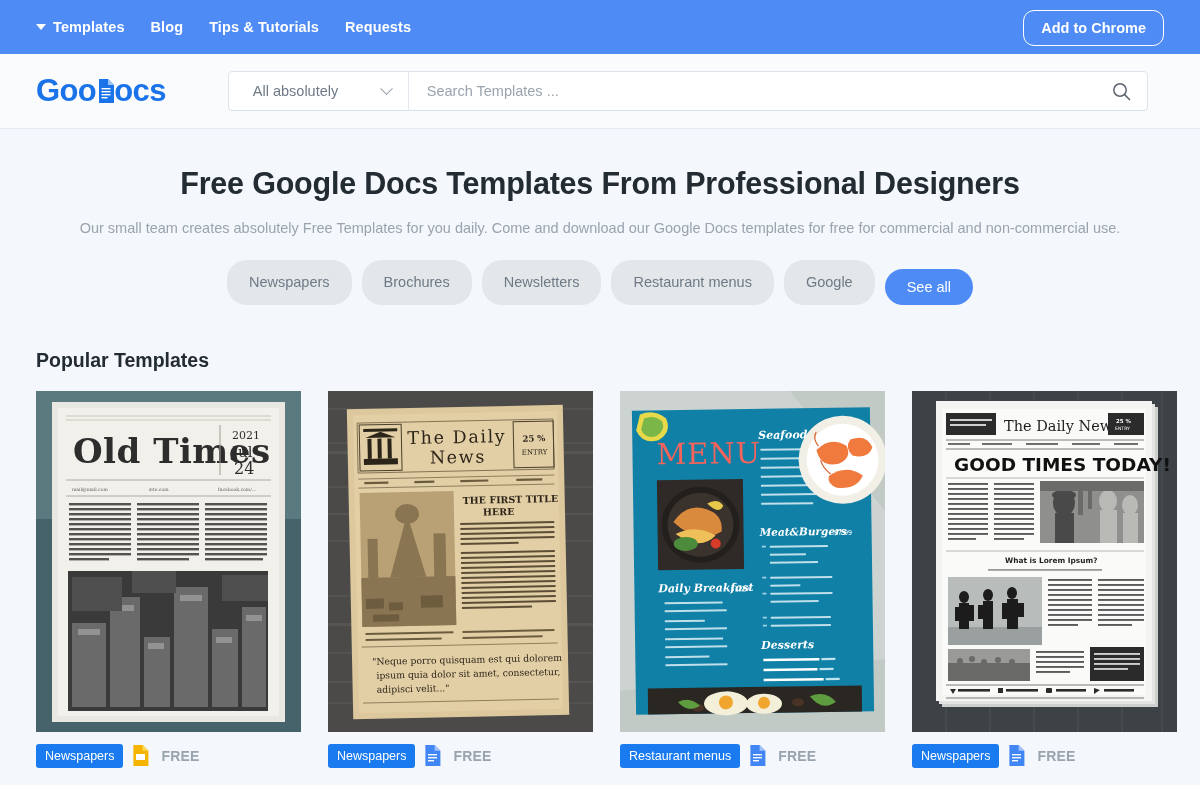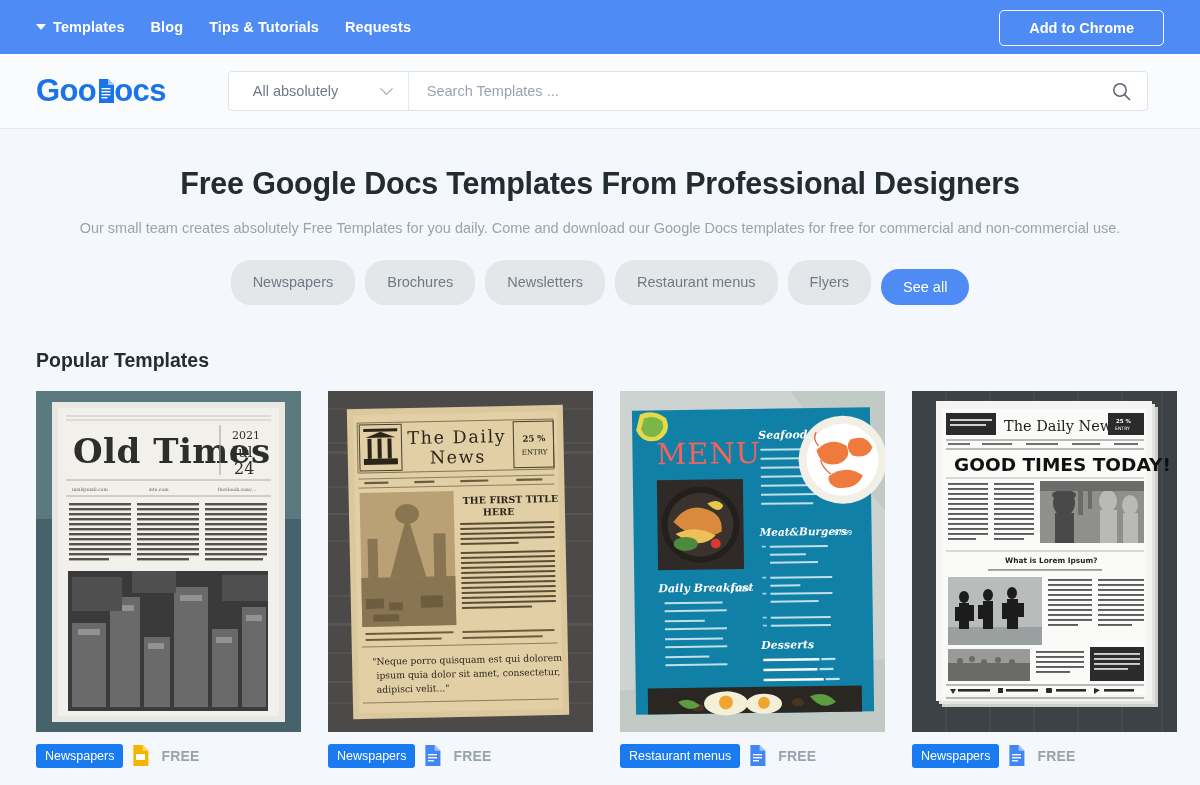--- a/index.html
+++ b/index.html
@@ -35,26 +35,26 @@
     border-left: 5px solid transparent;
     border-right: 5px solid transparent;
     border-top: 6px solid #ffffff;
     display: inline-block;
   }
   .add-chrome-btn {
     position: absolute;
     right: 36px;
     top: 10px;
     border: 1.5px solid #ffffff;
-    border-radius: 5px;
+    border-radius: 11px;
     color: #ffffff;
     background: transparent;
     font-size: 14.5px;
     font-weight: bold;
-    padding: 9px 29px;
+    padding: 9px 17px;
     cursor: pointer;
     font-family: "Liberation Sans", sans-serif;
     white-space: nowrap;
   }
 
   
   .header {
     height: 75px;
     background: #fafbfd;
     border-bottom: 1px solid #e6ebf1;
@@ -269,21 +269,21 @@
 </div>
 
 <div class="hero">
   <h1>Free Google Docs Templates From Professional Designers</h1>
   <p>Our small team creates absolutely Free Templates for you daily. Come and download our Google Docs templates for free for commercial and non-commercial use.</p>
   <div class="pills">
     <button class="pill">Newspapers</button>
     <button class="pill">Brochures</button>
     <button class="pill">Newsletters</button>
     <button class="pill">Restaurant menus</button>
-    <button class="pill">Flyers</button>
+    <button class="pill">Google</button>
     <button class="pill active">See all</button>
   </div>
 </div>
 
 <div class="section-title">Popular Templates</div>
 
 <div class="cards">
 
   <div class="card">
     <div class="thumb">

